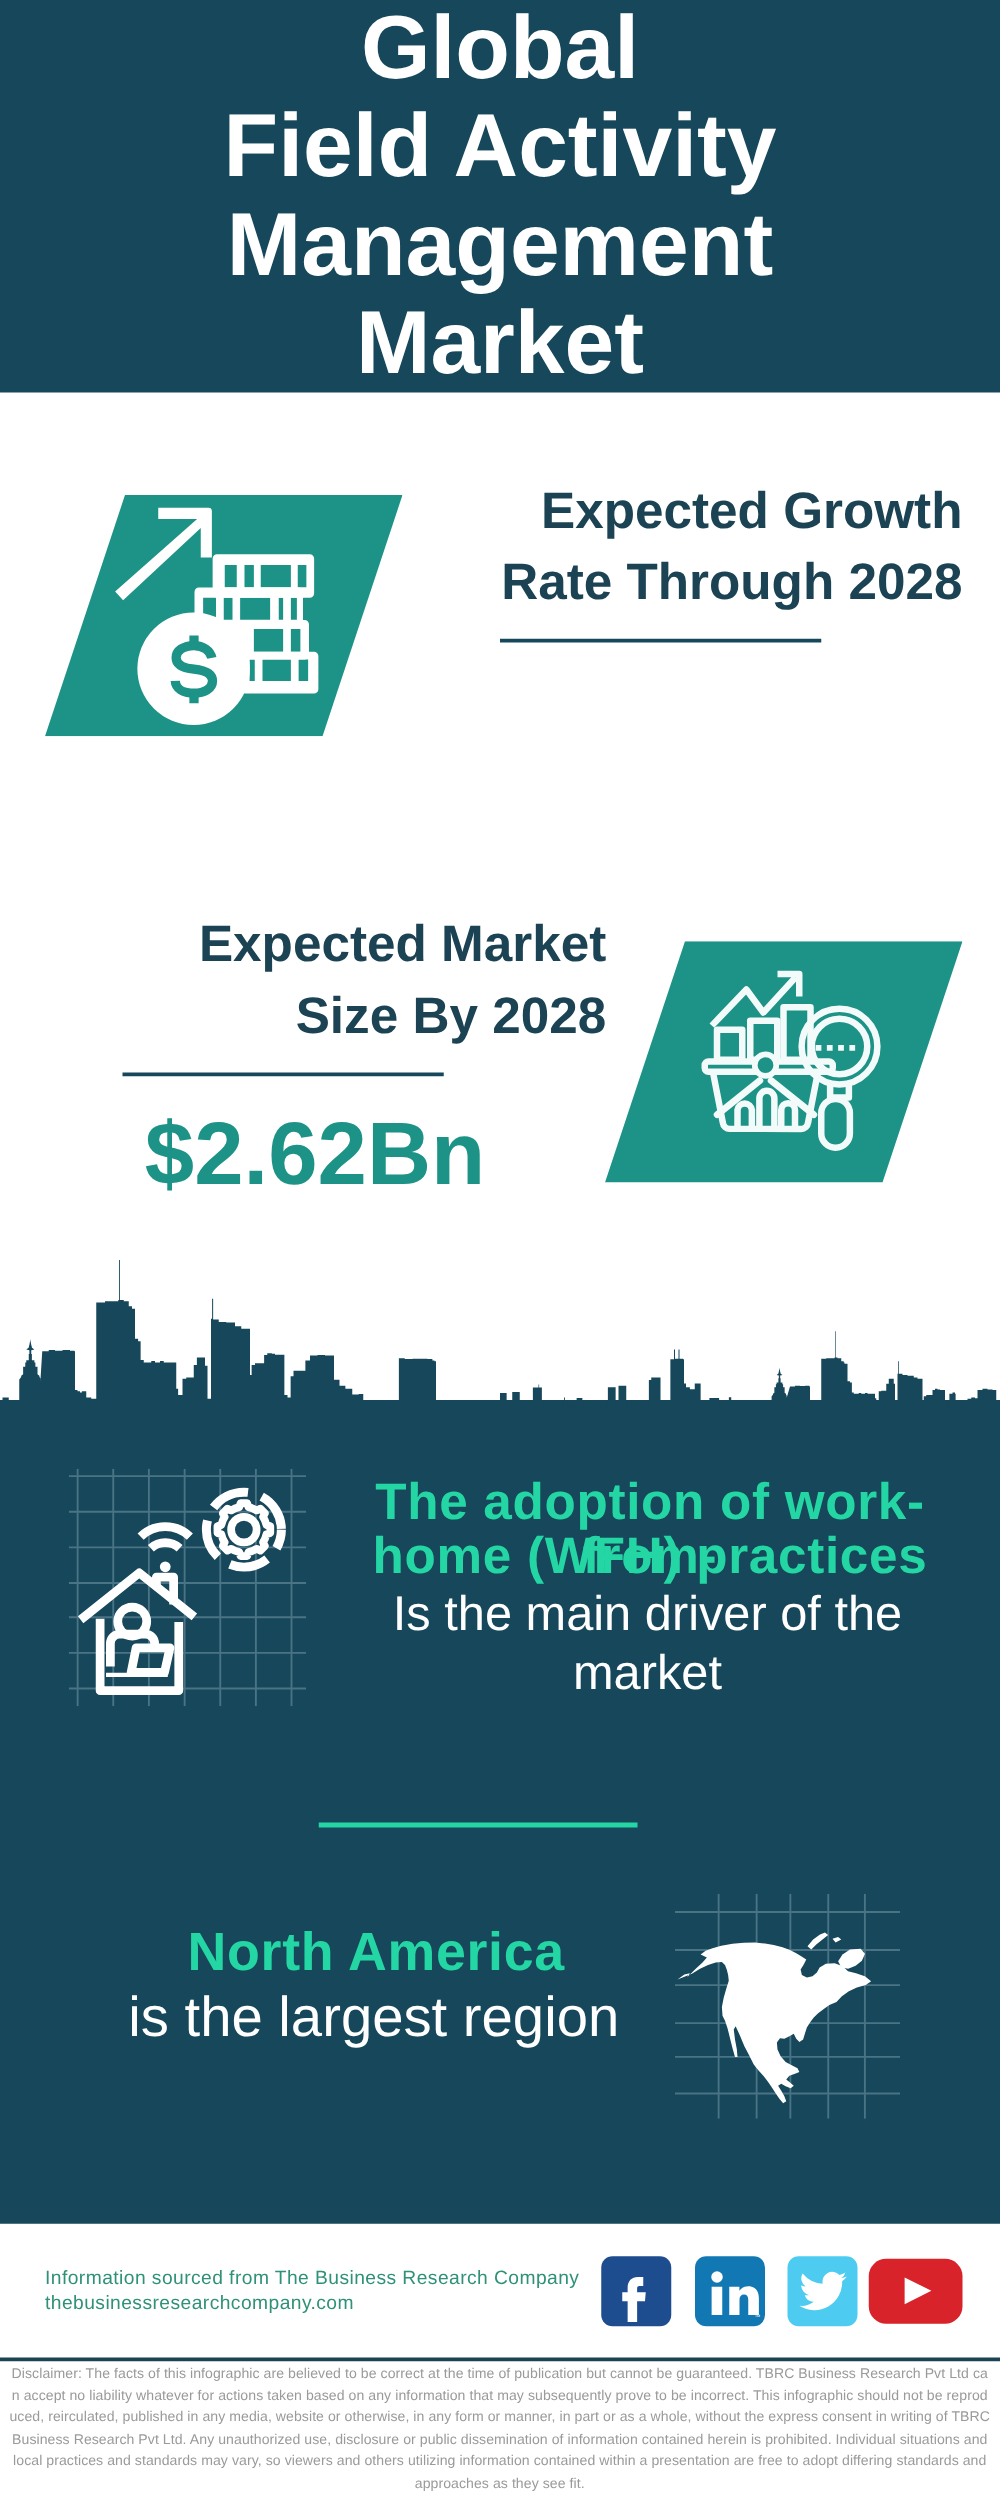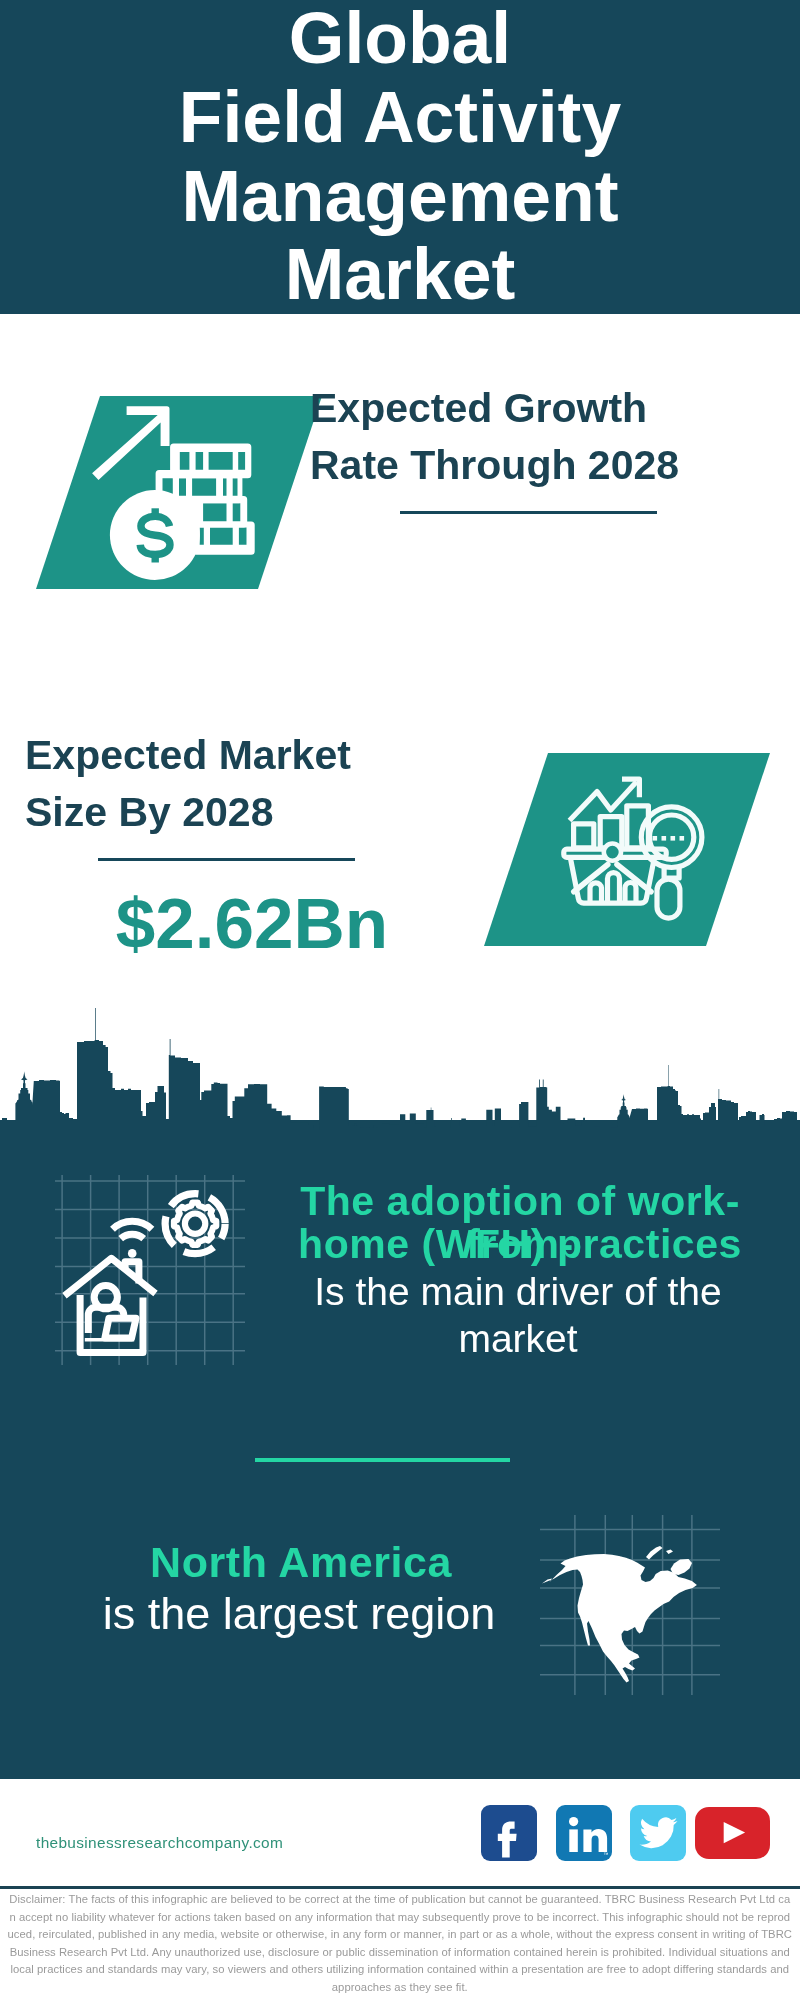--- a/index.html
+++ b/index.html
@@ -9,21 +9,21 @@
   .page{position:relative;width:800px;height:2000px;background:#fff}
 
   
   .header{position:absolute;left:0;top:0;width:800px;height:314px;background:#16475a}
   .header .t{position:absolute;left:0;width:800px;color:#fff;font-weight:bold;
              font-size:71.5px;line-height:79px;text-align:center}
 
   
   .para{position:absolute}
   .para svg{display:block}
-  .statTitle{position:absolute;text-align:left;color:#1b4353;font-weight:bold;
+  .statTitle{position:absolute;text-align:right;color:#1b4353;font-weight:bold;
              font-size:41px;line-height:57px}
   .rule{position:absolute;height:3px;background:#16475a}
   .statVal{position:absolute;text-align:center;color:#1d9387;font-weight:bold;line-height:1}
 
   
   .darkband{position:absolute;left:0;width:800px;background:#16475a}
   .skyline{position:absolute;left:0;display:block}
 
   .insight{position:absolute}
   .insight.hl{color:#24d6a4;font-weight:bold;font-size:41px;line-height:43.2px;text-align:center;letter-spacing:0.55px}
@@ -205,20 +205,21 @@
       <line x1="0" y1="73.1" x2="180" y2="73.1"></line>
       <line x1="0" y1="103.5" x2="180" y2="103.5"></line>
       <line x1="0" y1="130.5" x2="180" y2="130.5"></line>
       <line x1="0" y1="159.8" x2="180" y2="159.8"></line>
     </g>
     <path fill="#fff" d="M2.0 68.5 L7.5 64.5 L12.0 63.5 L9.5 67.0 L17.0 59.5 L22.0 55.0 L25.5 51.0 L20.5 48.5 L24.5 45.5 L30.0 43.5 L37.0 41.5 L46.0 40.0 L55.0 39.2 L64.0 39.0 L72.0 39.8 L79.0 41.0 L86.0 42.8 L92.0 45.0 L97.0 47.5 L101.0 50.0 L105.0 52.5 L103.0 56.5 L100.5 60.5 L101.5 65.0 L105.5 67.0 L110.0 66.0 L113.5 63.0 L115.7 59.0 L120.7 56.0 L127.8 55.5 L134.2 58.0 L138.4 62.0 L144.8 63.5 L151.9 66.0 L156.9 70.0 L152.6 73.0 L145.5 75.0 L139.1 78.0 L133.5 82.0 L129.2 86.5 L123.5 89.0 L119.3 92.0 L114.5 95.5 L111.0 99.0 L108.0 103.0 L105.5 107.0 L104.0 111.5 L102.5 116.5 L99.5 118.5 L97.0 116.0 L95.0 112.0 L91.5 114.0 L87.5 116.0 L84.0 115.5 L81.5 119.0 L82.0 124.5 L84.5 130.0 L88.5 134.5 L93.0 137.0 L98.0 139.5 L99.5 142.5 L96.0 144.0 L91.5 145.5 L89.0 148.5 L92.0 151.0 L95.0 153.5 L92.5 155.5 L88.5 154.0 L85.0 152.0 L82.5 153.5 L85.0 157.5 L87.5 162.0 L89.0 166.0 L86.5 167.5 L83.5 164.0 L80.5 159.5 L77.5 155.0 L74.5 150.5 L71.0 146.0 L67.0 141.5 L63.0 136.5 L59.5 129.5 L55.5 122.0 L52.0 113.5 L48.5 106.0 L47.0 108.5 L48.0 116.5 L49.5 124.5 L50.0 130.5 L48.0 130.5 L46.0 123.5 L44.0 115.5 L42.0 107.5 L40.0 101.5 L38.0 97.5 L37.5 90.5 L39.0 83.0 L41.0 76.0 L43.0 69.5 L42.5 65.0 L41.5 61.0 L40.0 57.0 L37.5 54.5 L32.5 55.0 L26.5 57.0 L20.0 60.0 L13.5 64.0 L7.0 66.5 Z"></path>
     <path fill="#fff" d="M140.0 44.5 L134.0 48.5 L130.5 54.0 L133.0 59.0 L138.5 60.0 L144.5 57.5 L149.5 53.5 L152.0 48.0 L148.5 44.0 Z"></path>
   <path fill="#fff" d="M106.0 42.0 L110.5 36.5 L116.0 32.5 L120.0 31.0 L122.5 33.0 L118.0 36.5 L113.0 40.5 L109.0 44.5 Z M126.0 36.0 L130.5 34.5 L133.0 36.5 L128.5 39.0 Z"></path>
   </svg>
 
+  <div class="srcline" style="left:36px;top:1813px;width:520px">Information sourced from The Business Research Company</div>
   <div class="srcline" style="left:36px;top:1833px;width:520px">thebusinessresearchcompany.com</div>
 
   <a class="sicon" style="left:481px;top:1805px;width:56px;height:56px;background:#1d4c8f">
     <svg width="56" height="56" viewBox="0 0 56 56">
         <path fill="#fff" d="M33.6 16.5 h-4.3 c-5 0 -8.2 3.3 -8.2 8.4 v3.8 h-4.3 v7.3 h4.3 v16.5 h7.6 v-16.5 h6.3 l0.6 -7.3 h-6.9 v-3.3 c0 -1 0.7 -1.6 1.8 -1.6 h3.1 z"></path>
       </svg>
   </a>
   <a class="sicon" style="left:556px;top:1805px;width:56px;height:56px;background:#1178b3">
     <svg width="56" height="56" viewBox="0 0 56 56">
         <g fill="#fff">

